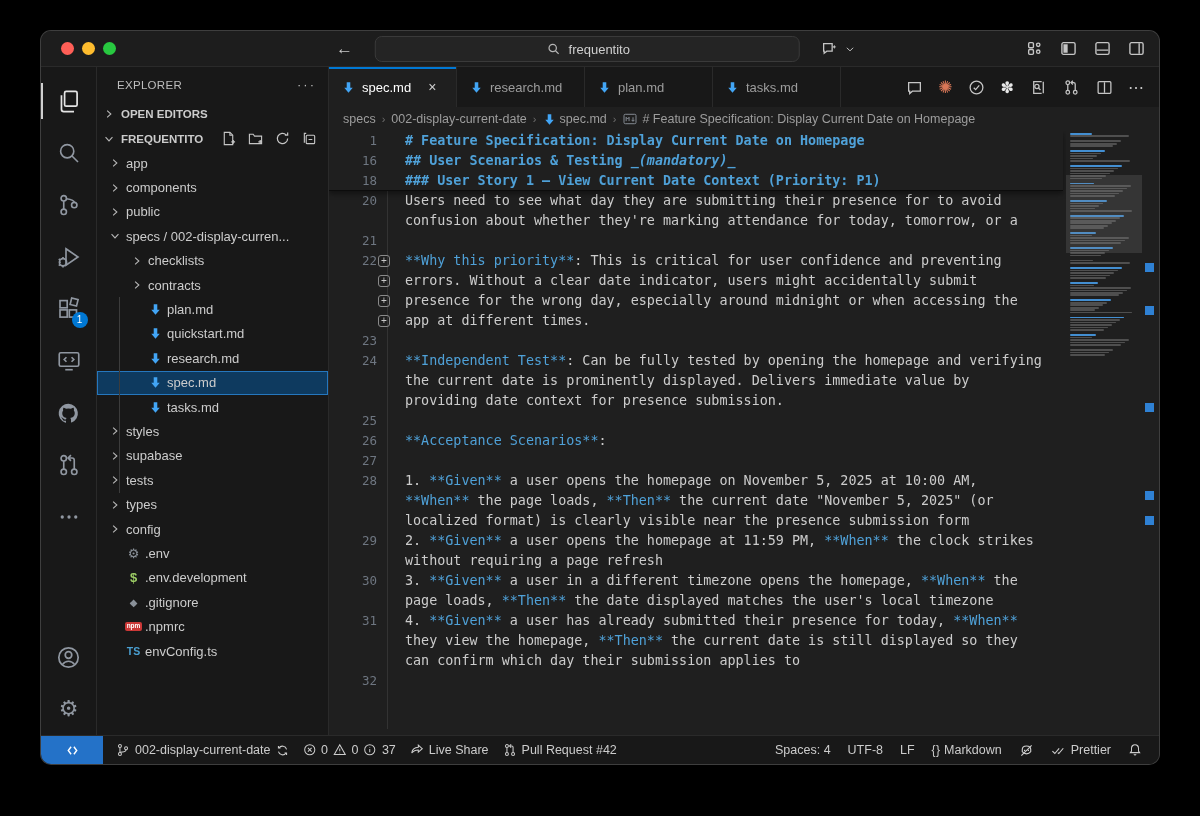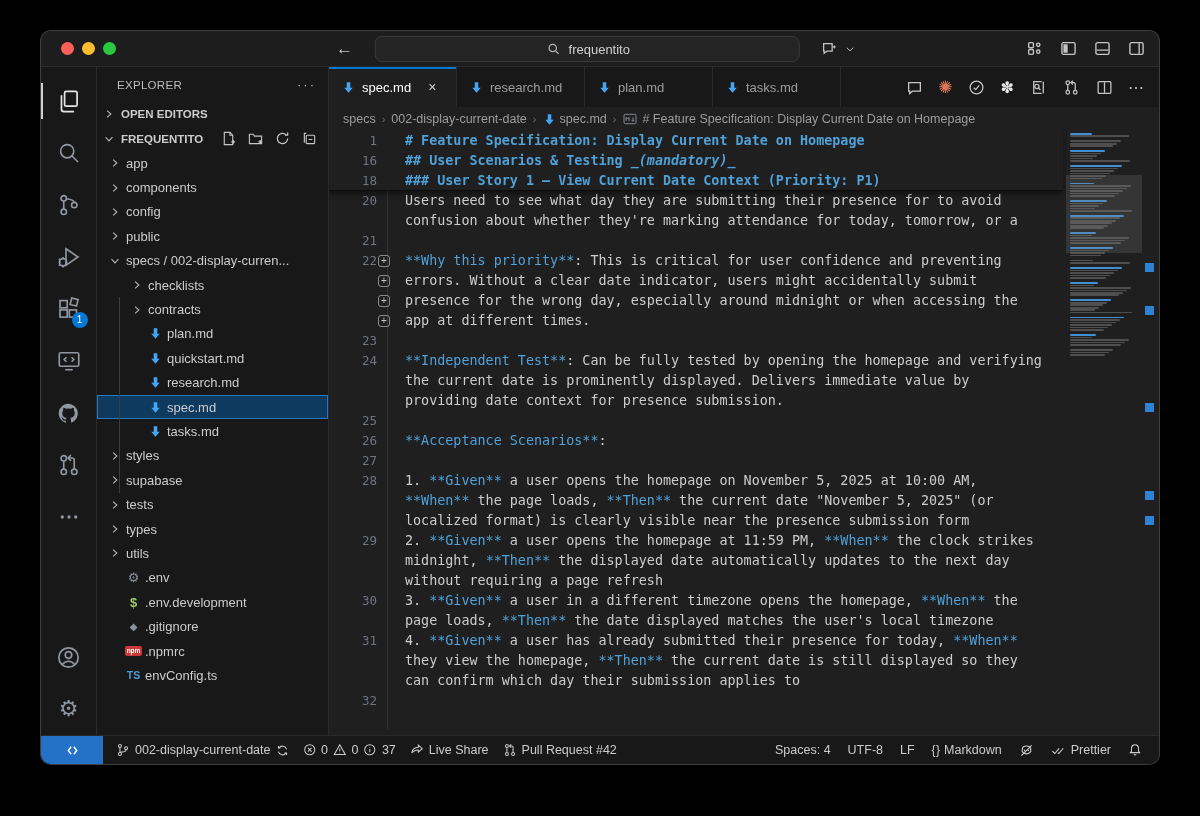--- a/index.html
+++ b/index.html
@@ -358,28 +358,20 @@
                 </svg>
               </span>
               <span class="lbl">components</span>
             </div>
             <div class="tree-row">
               <span class="chev">
                 <svg width="10" height="10" viewBox="0 0 16 16" fill="none" stroke="#b8b8b8" stroke-width="1.7">
                   <path d="M5 2.5l6 5.5-6 5.5"></path>
                 </svg>
               </span>
-              <span class="lbl">config</span>
-            </div>
-            <div class="tree-row">
-              <span class="chev">
-                <svg width="10" height="10" viewBox="0 0 16 16" fill="none" stroke="#b8b8b8" stroke-width="1.7">
-                  <path d="M5 2.5l6 5.5-6 5.5"></path>
-                </svg>
-              </span>
               <span class="lbl">public</span>
             </div>
             <div class="tree-row">
               <span class="chev">
                 <svg width="10" height="10" viewBox="0 0 16 16" fill="none" stroke="#b8b8b8" stroke-width="1.7">
                   <path d="M2.5 5l5.5 6 5.5-6"></path>
                 </svg>
               </span>
               <span class="lbl">specs / 002-display-curren...</span>
             </div>
@@ -470,21 +462,21 @@
                 </svg>
               </span>
               <span class="lbl">types</span>
             </div>
             <div class="tree-row">
               <span class="chev">
                 <svg width="10" height="10" viewBox="0 0 16 16" fill="none" stroke="#b8b8b8" stroke-width="1.7">
                   <path d="M5 2.5l6 5.5-6 5.5"></path>
                 </svg>
               </span>
-              <span class="lbl">utils</span>
+              <span class="lbl">config</span>
             </div>
             <div class="tree-row file">
               <span class="fi">
                 <span class="fi-gear">⚙</span>
               </span>
               <span class="lbl">.env</span>
             </div>
             <div class="tree-row file">
               <span class="fi">
                 <span class="fi-dollar">$</span>
@@ -639,21 +631,20 @@
               <div class="crow"><span class="num">24</span><span class="s-b">**Independent Test**</span><span class="s-p">: Can be fully tested by opening the homepage and verifying</span></div>
               <div class="crow"><span class="num"></span><span class="s-p">the current date is prominently displayed. Delivers immediate value by</span></div>
               <div class="crow"><span class="num"></span><span class="s-p">providing date context for presence submission.</span></div>
               <div class="crow"><span class="num">25</span></div>
               <div class="crow"><span class="num">26</span><span class="s-b">**Acceptance Scenarios**</span><span class="s-p">:</span></div>
               <div class="crow"><span class="num">27</span></div>
               <div class="crow"><span class="num">28</span><span class="s-p">1. </span><span class="s-b">**Given**</span><span class="s-p"> a user opens the homepage on November 5, 2025 at 10:00 AM,</span></div>
               <div class="crow"><span class="num"></span><span class="s-b">**When**</span><span class="s-p"> the page loads, </span><span class="s-b">**Then**</span><span class="s-p"> the current date "November 5, 2025" (or</span></div>
               <div class="crow"><span class="num"></span><span class="s-p">localized format) is clearly visible near the presence submission form</span></div>
               <div class="crow"><span class="num">29</span><span class="s-p">2. </span><span class="s-b">**Given**</span><span class="s-p"> a user opens the homepage at 11:59 PM, </span><span class="s-b">**When**</span><span class="s-p"> the clock strikes</span></div>
-              <div class="crow"><span class="num"></span><span class="s-p">midnight, </span><span class="s-b">**Then**</span><span class="s-p"> the displayed date automatically updates to the next day</span></div>
               <div class="crow"><span class="num"></span><span class="s-p">without requiring a page refresh</span></div>
               <div class="crow"><span class="num">30</span><span class="s-p">3. </span><span class="s-b">**Given**</span><span class="s-p"> a user in a different timezone opens the homepage, </span><span class="s-b">**When**</span><span class="s-p"> the</span></div>
               <div class="crow"><span class="num"></span><span class="s-p">page loads, </span><span class="s-b">**Then**</span><span class="s-p"> the date displayed matches the user's local timezone</span></div>
               <div class="crow"><span class="num">31</span><span class="s-p">4. </span><span class="s-b">**Given**</span><span class="s-p"> a user has already submitted their presence for today, </span><span class="s-b">**When**</span></div>
               <div class="crow"><span class="num"></span><span class="s-p">they view the homepage, </span><span class="s-b">**Then**</span><span class="s-p"> the current date is still displayed so they</span></div>
               <div class="crow"><span class="num"></span><span class="s-p">can confirm which day their submission applies to</span></div>
               <div class="crow"><span class="num">32</span></div>
             </div>
           <div class="minimap" id="minimap">
             <div class="mm-slider"></div>

